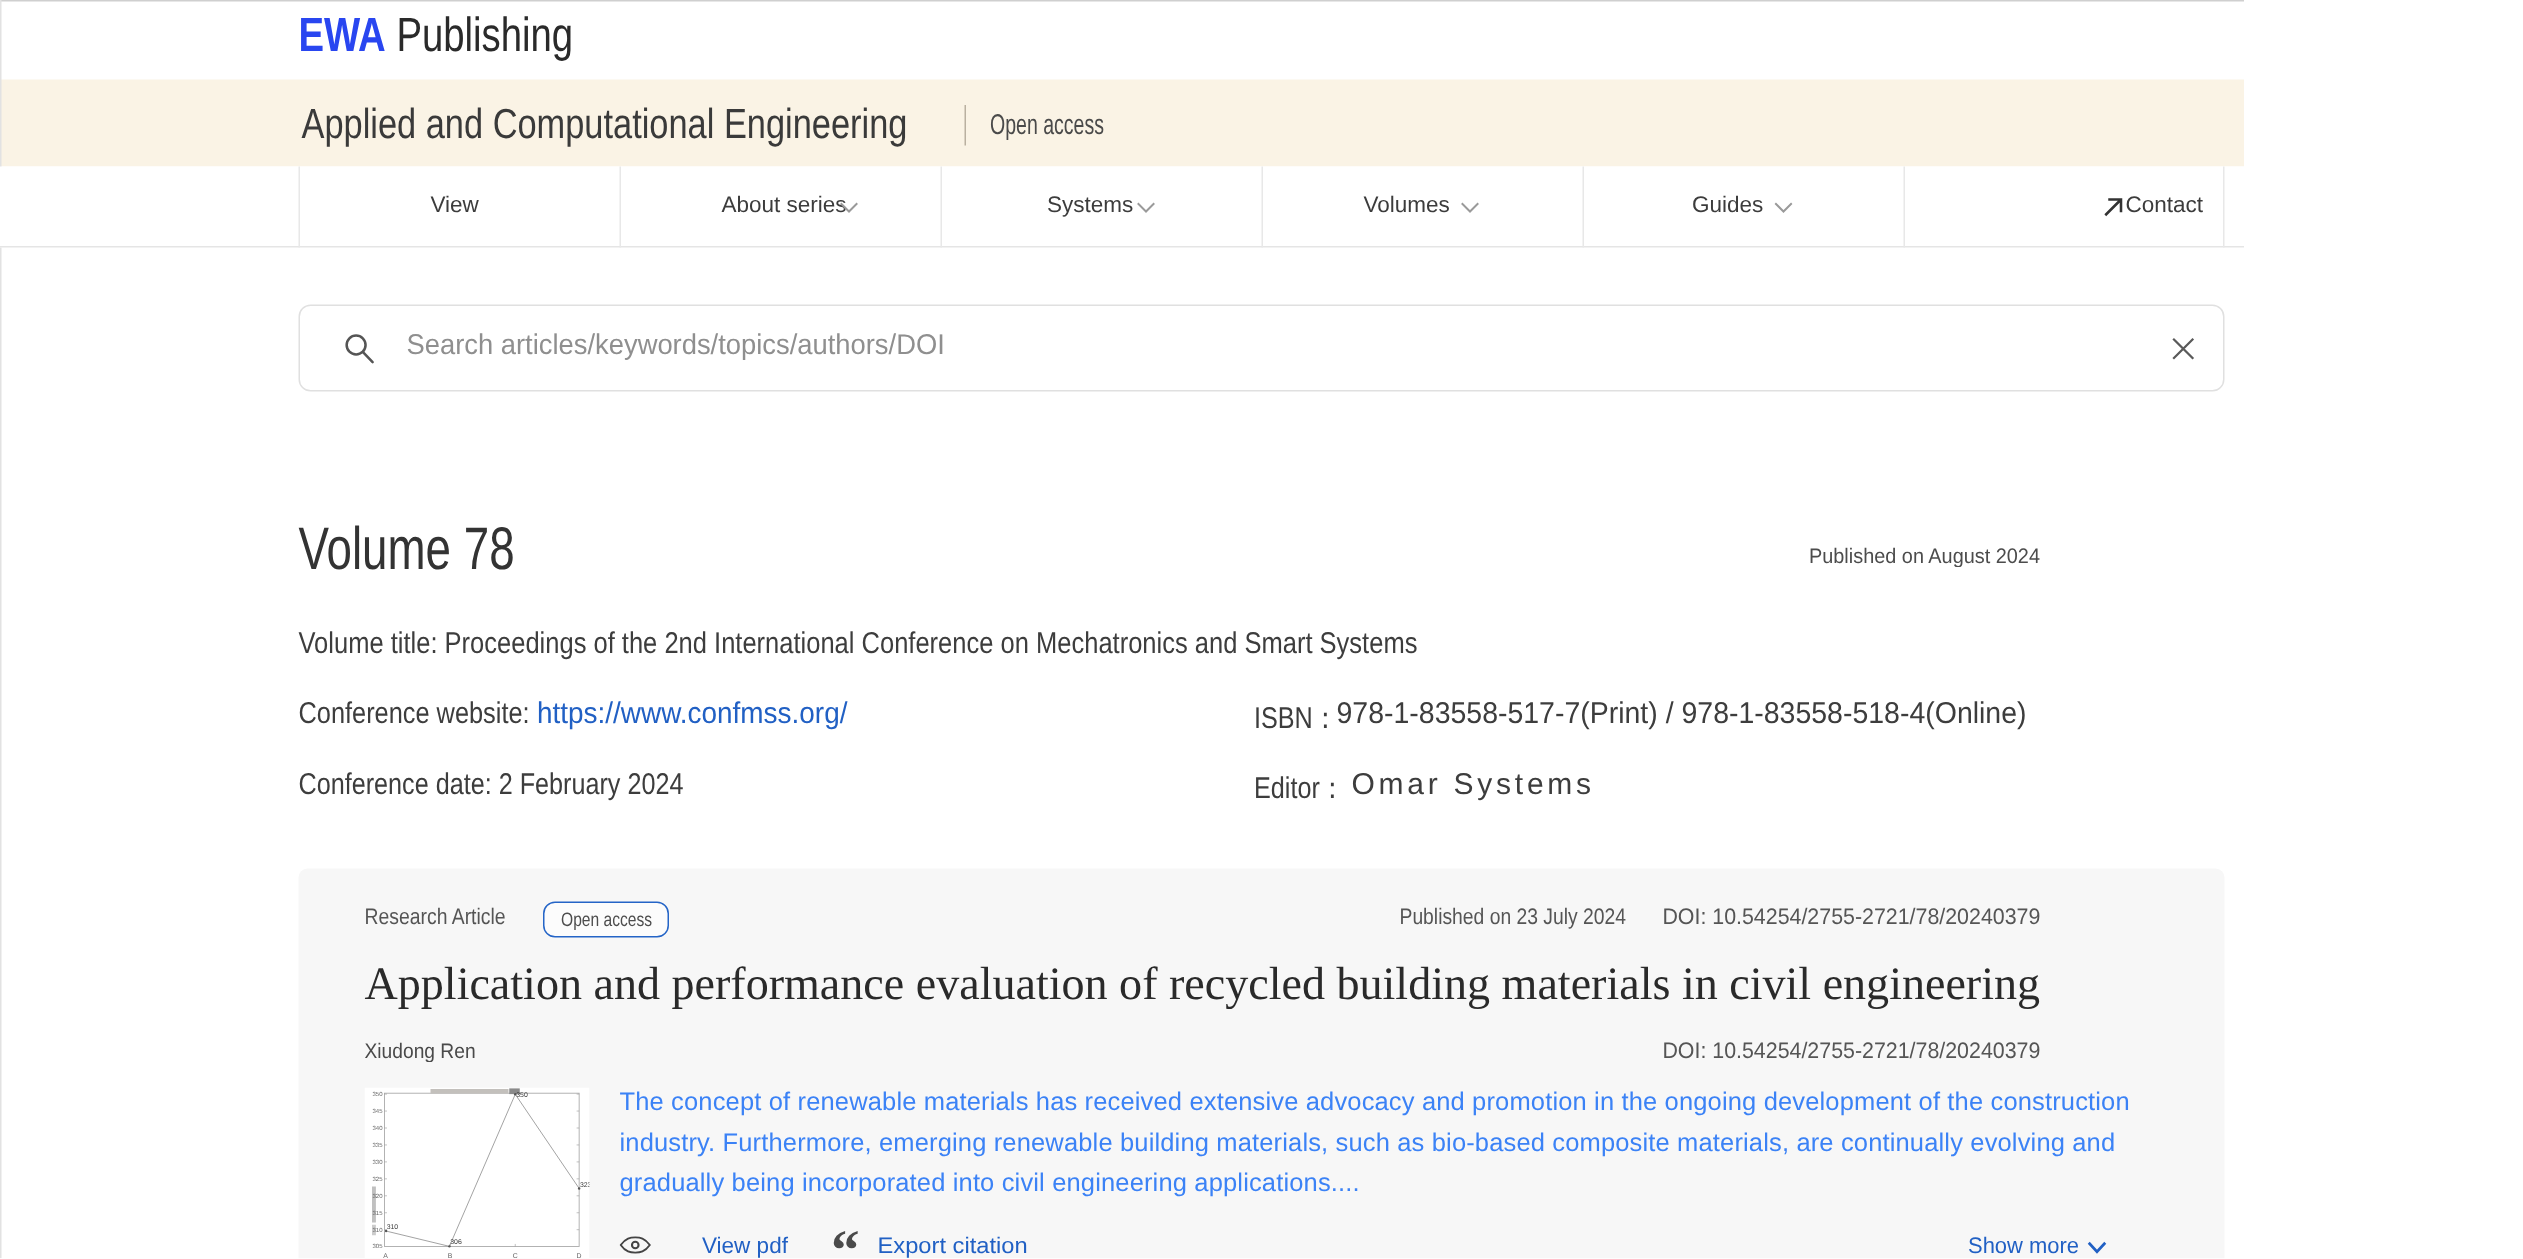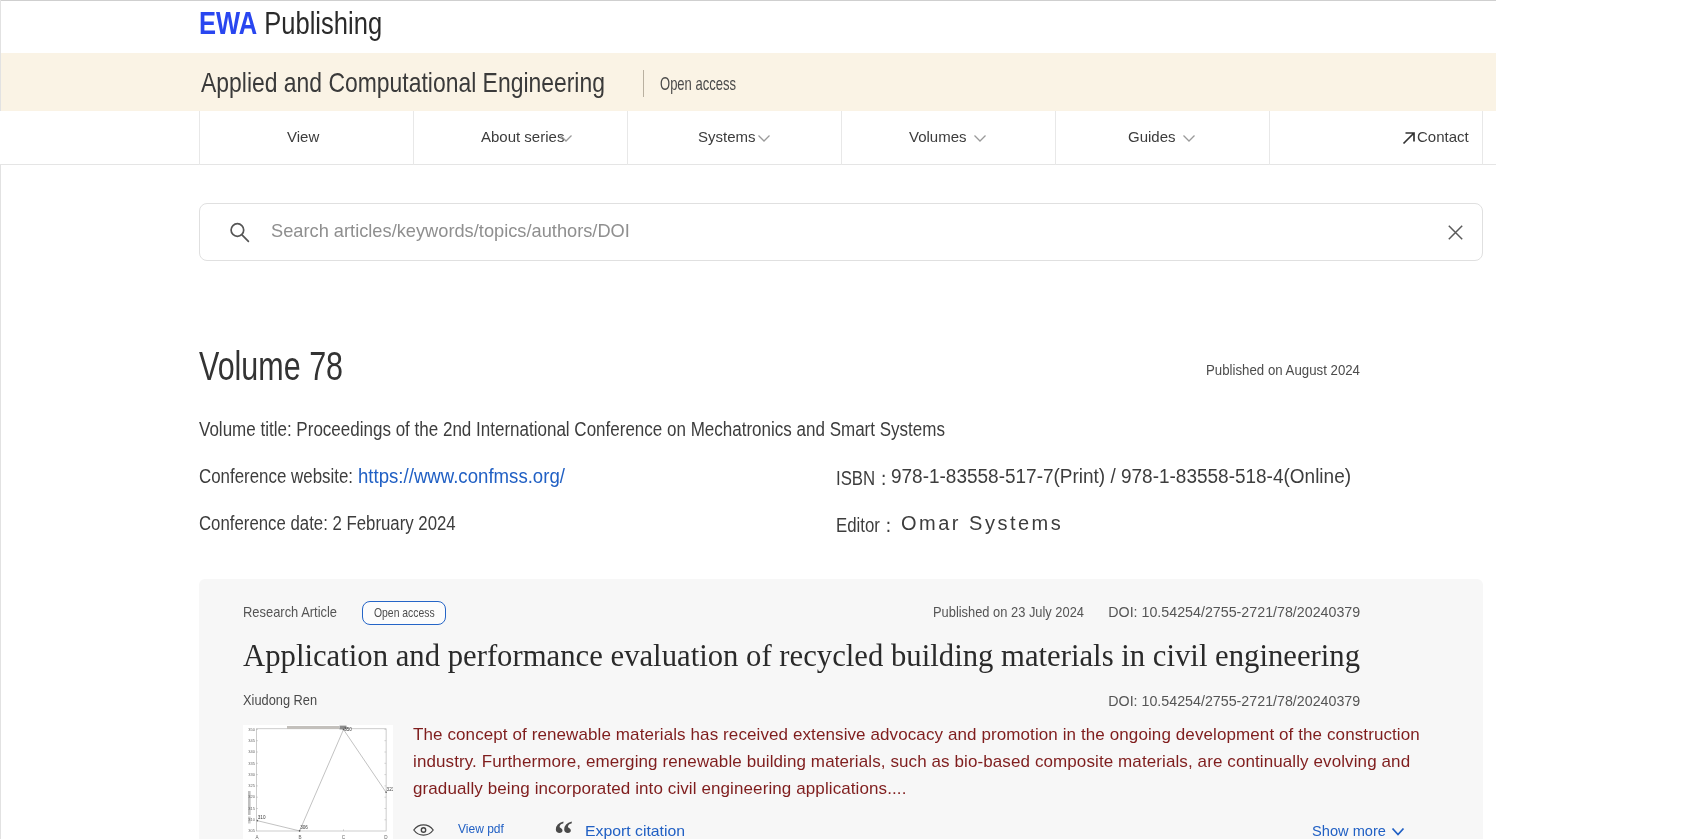--- a/index.html
+++ b/index.html
@@ -28,22 +28,22 @@
 #card { left:199px; top:579px; width:1284px; height:261px; background:#f7f7f7; border-radius:6px 6px 0 0; }
 #resart { left:243px; top:603px; font-size:15px; color:#555; transform:scaleX(0.861); }
 #badge { left:362px; top:601px; width:84px; height:24px; border:1.3px solid #2565c7; border-radius:8px; background:#fcfcfc; }
 #badgetxt { left:374px; top:605px; font-size:13px; color:#4d4d4d; transform:scaleX(0.8); }
 #pubjul { left:933px; top:603px; font-size:15px; color:#555; transform:scaleX(0.858); }
 #doi1 { left:1095px; top:603px; width:265.2px; font-size:15px; color:#555; transform:scaleX(0.95); transform-origin:100% 50%; text-align:right; }
 #arttitle { left:243px; top:638px; font-family:"Liberation Serif", serif; font-size:31px; color:#2a2a2a; transform:scaleX(0.9906); }
 #author { left:243px; top:692px; font-size:14px; color:#4a4a4a; transform:scaleX(0.915); }
 #doi2 { left:1095px; top:692px; width:265.2px; font-size:15px; color:#555; transform:scaleX(0.95); transform-origin:100% 50%; text-align:right; }
 #thumb { left:243px; top:725px; width:150px; height:150px; }
-#abstract { left:413px; top:721px; font-size:17px; letter-spacing:0.1px; line-height:27.2px; color:#7f1d1d; }
-#viewpdf { left:458px; top:822px; font-size:12px; }
+#abstract { left:413px; top:721px; font-size:17px; letter-spacing:0.1px; line-height:27.2px; color:#3b82f6; }
+#viewpdf { left:468px; top:822px; font-size:15px; }
 #exportc { left:585px; top:822px; font-size:15px; transform:scaleX(1.053); }
 #showmore { left:1312px; top:822px; font-size:15px; transform:scaleX(0.975); }
 .sx, #resart, #pubjul, #arttitle, #author, #openaccess, #creamtitle, #logo, #volh, #searchtext, #badgetxt, #exportc, #showmore { transform-origin:0 50%; }
 </style>
 </head>
 <body>
 <div id="page">
   <div class="abs" id="cream"></div>
   <div class="abs" id="topline"></div>
   <div class="abs" id="leftline"></div>

